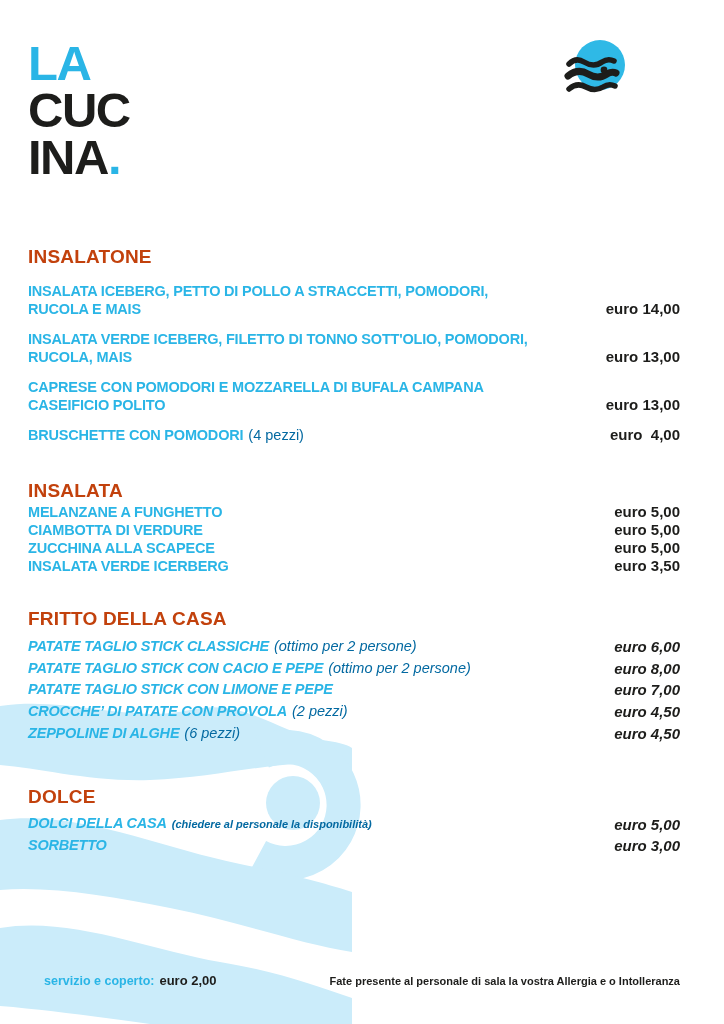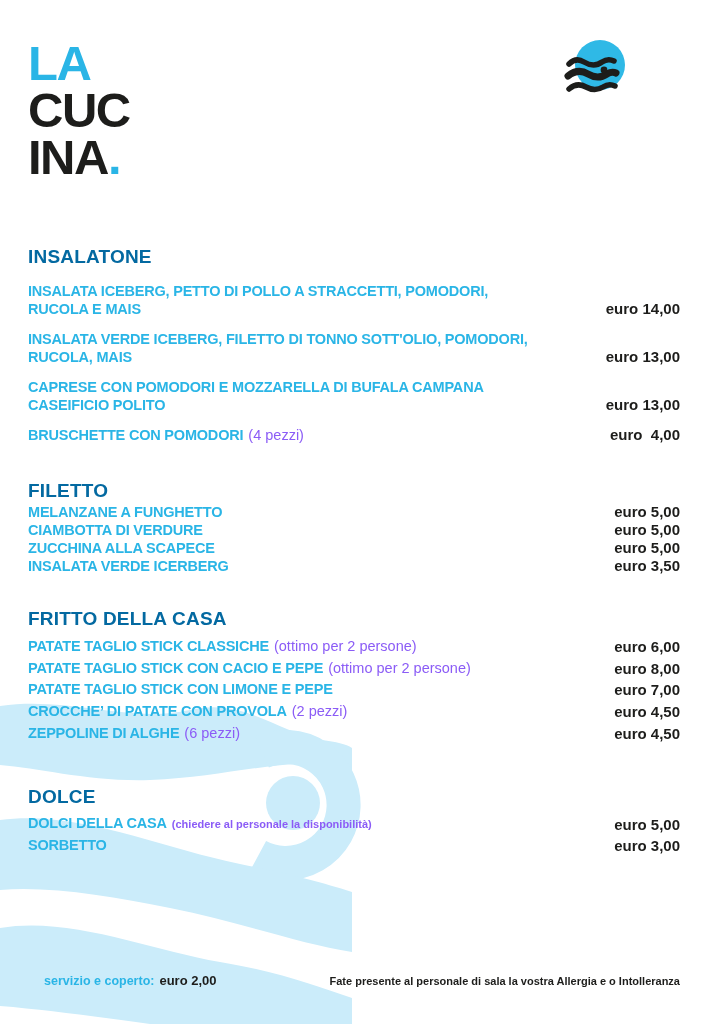--- a/index.html
+++ b/index.html
@@ -13,38 +13,38 @@
 
   
   .lacucina { font-weight:800; font-size:49px; line-height:47px; letter-spacing:-1.5px; color:#1d1d1b; }
   .lacucina .accent { color:#2ab5e6; }
   .controvento { position:absolute; top:28px; right:32px; width:130px; height:100px; }
   .controvento svg { position:absolute; left:0; top:0; }
   .cv-text { position:absolute; left:53px; top:15px; font-weight:800; font-size:17px; line-height:20px; letter-spacing:0.5px; color:#1d1d1b; }
   .cv-text .accent { color:#2ab5e6; }
 
   
-  .section-title { font-weight:800; font-size:19px; line-height:19px; letter-spacing:0.2px; color:#0369a1; }
+  .section-title { font-weight:800; font-size:19px; line-height:19px; letter-spacing:0.2px; color:#c2410c; }
   #sec1 { margin-top:66px; }
   #sec2 { margin-top:37px; }
   #sec3 { margin-top:34px; }
   #sec4 { margin-top:43px; }
   #sec1 .items { margin-top:16px; }
   #sec2 .items { margin-top:3px; }
   #sec3 .items { margin-top:7px; }
   #sec4 .items { margin-top:6px; }
 
   .row { display:flex; justify-content:space-between; align-items:flex-end; }
   #sec1 .row { line-height:18px; margin-bottom:12px;gap:35px; }
   #sec1 .row:last-child { margin-bottom:0; }
   #sec2 .row { line-height:18px; }
-  #sec3 .row, #sec4 .row { line-height:21px; }
+  #sec3 .row, #sec4 .row { line-height:21px;font-style:italic; }
 
   .item-name { color:#2ab5e6; font-weight:800; font-size:14.5px; letter-spacing:-0.2px; white-space:pre; }
-  .item-note { color:#8b5cf6; font-weight:400; font-size:14.5px; margin-left:5px; white-space:pre; }
+  .item-note { color:#0369a1; font-weight:400; font-size:14.5px; margin-left:5px; white-space:pre; }
   .item-note.small { font-size:11px; font-weight:700; letter-spacing:0; }
   .price { color:#1d1d1b; font-weight:800; font-size:15px; white-space:pre; flex:0 0 auto; margin-left:12px; }
 
   
   .footer-left { position:absolute; left:44px; top:973px; font-size:13px; font-weight:800; }
   .footer-left .label { color:#2ab5e6; font-size:12.5px; }
   .footer-left .value { color:#1d1d1b; margin-left:5px; }
   .footer-right { position:absolute; right:44px; top:975px; font-size:11px; font-weight:700; color:#1d1d1b; }
 </style>
 </head>
@@ -101,21 +101,21 @@
           <span class="price">euro 13,00</span>
         </div>
         <div class="row">
           <span><span class="item-name">BRUSCHETTE CON POMODORI</span><span class="item-note">(4 pezzi)</span></span>
           <span class="price">euro  4,00</span>
         </div>
       </div>
     </div>
 
     <div class="section" id="sec2">
-      <div class="section-title">FILETTO</div>
+      <div class="section-title">INSALATA</div>
       <div class="items">
         <div class="row">
           <span class="item-name">MELANZANE A FUNGHETTO</span>
           <span class="price">euro 5,00</span>
         </div>
         <div class="row">
           <span class="item-name">CIAMBOTTA DI VERDURE</span>
           <span class="price">euro 5,00</span>
         </div>
         <div class="row">

